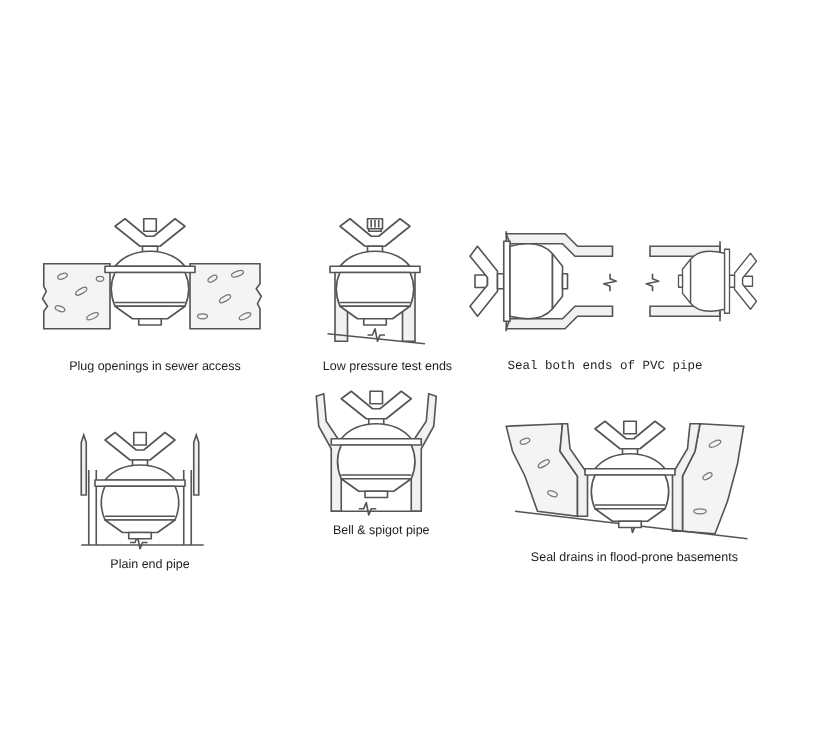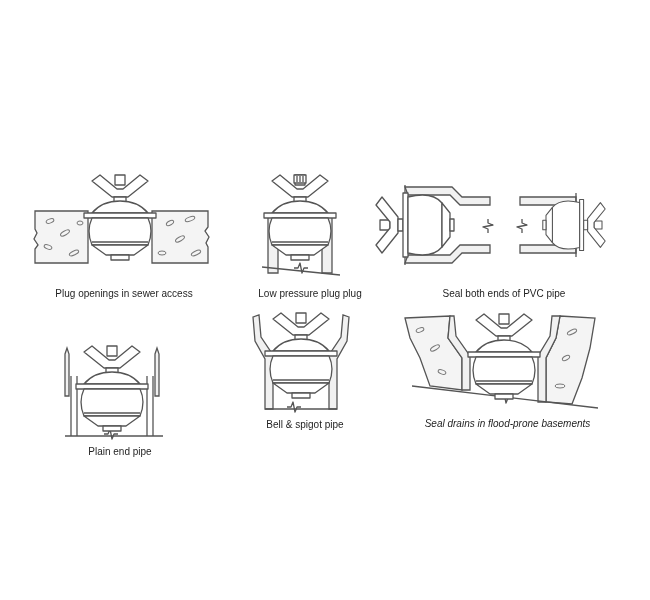--- a/index.html
+++ b/index.html
@@ -85,21 +85,21 @@
         <use href="#break"></use>
       </g>
     <g transform="translate(60,4)">
         <use href="#plug"></use>
       </g>
     <rect class="fl" x="54" y="0" width="12" height="8"></rect>
     <line class="ln" x1="57" y1="1" x2="57" y2="7"></line>
       <line class="ln" x1="60" y1="1" x2="60" y2="7"></line>
       <line class="ln" x1="63" y1="1" x2="63" y2="7"></line>
   </svg>
-  <div class="caption" style="left:-20px;top:113px;width:180px;">Low pressure plug plug</div>
+  <div class="caption" style="left:-20px;top:113px;width:180px;">Low pressure test ends</div>
 </div>
 
 <div class="panel" style="left:372px;top:175px;width:240px;height:130px;">
   <svg width="240" height="100">
 
     <path class="gr" d="M33,12 L80,12 L90,22 L118,22 L118,30 L88,30 L78,20 L36,20 Z"></path>
     <path class="gr" d="M33,88 L80,88 L90,78 L118,78 L118,70 L88,70 L78,80 L36,80 Z"></path>
     <line class="ln" x1="33" y1="10" x2="33" y2="90"></line>
     <g transform="translate(116,50) rotate(90)">
         <use href="#break"></use>
@@ -111,21 +111,21 @@
     <path class="gr" d="M148,22 L204,22 L204,30 L148,30 Z"></path>
     <path class="gr" d="M148,70 L204,70 L204,78 L148,78 Z"></path>
     <line class="ln" x1="204" y1="18" x2="204" y2="82"></line>
     <g transform="translate(150,50) rotate(90)">
         <use href="#break"></use>
       </g>
     <g transform="translate(230,50) scale(-0.8,0.8)">
         <use href="#plug-side"></use>
       </g>
   </svg>
-  <div class="caption" style="left:32px;top:113px;width:200px;">Seal both ends of PVC pipe</div>
+  <div class="caption" style="left:12px;top:113px;width:200px;font-family:Liberation Mono, monospace;">Seal both ends of PVC pipe</div>
 </div>
 
 <div class="panel" style="left:55px;top:336px;width:130px;height:130px;">
   <svg width="130" height="100">
     <path class="gr" d="M10,18 L12,12 L14,18 L14,60 L10,60 Z"></path>
     <path class="gr" d="M100,18 L102,12 L104,18 L104,60 L100,60 Z"></path>
     <line class="ln" x1="16" y1="40" x2="16" y2="100"></line>
       <line class="ln" x1="22" y1="40" x2="22" y2="100"></line>
     <line class="ln" x1="92" y1="40" x2="92" y2="100"></line>
       <line class="ln" x1="98" y1="40" x2="98" y2="100"></line>
@@ -148,21 +148,21 @@
     <g transform="translate(48,98)">
         <use href="#break"></use>
       </g>
     <g transform="translate(56,8)">
         <use href="#plug"></use>
       </g>
   </svg>
   <div class="caption" style="left:-20px;top:110px;width:160px;">Bell &amp; spigot pipe</div>
 </div>
 
-<div class="panel" style="left:400px;top:308px;width:215px;height:130px;font-style:italic;">
+<div class="panel" style="left:400px;top:331px;width:215px;height:130px;">
   <svg width="215" height="100">
     <path class="conc" d="M5,10 L50,8 L48,30 L62,50 L62,82 L30,78 L20,50 L10,30 Z"></path>
     <path class="gr" d="M48,30 L62,50 L62,82 L70,82 L70,48 L56,28 L54,8 L50,8 Z"></path>
     <path class="conc" d="M160,8 L195,10 L190,40 L182,70 L172,96 L146,94 L146,50 L156,30 Z"></path>
     <path class="gr" d="M156,30 L146,50 L146,94 L138,94 L138,48 L150,28 L152,8 L160,8 Z"></path>
     <g class="pb">
       <ellipse cx="20" cy="22" rx="4" ry="2" transform="rotate(-20 20 22)"></ellipse>
       <ellipse cx="35" cy="40" rx="5" ry="2" transform="rotate(-30 35 40)"></ellipse>
       <ellipse cx="42" cy="64" rx="4" ry="2" transform="rotate(20 42 64)"></ellipse>
       <ellipse cx="172" cy="24" rx="5" ry="2" transform="rotate(-25 172 24)"></ellipse>

